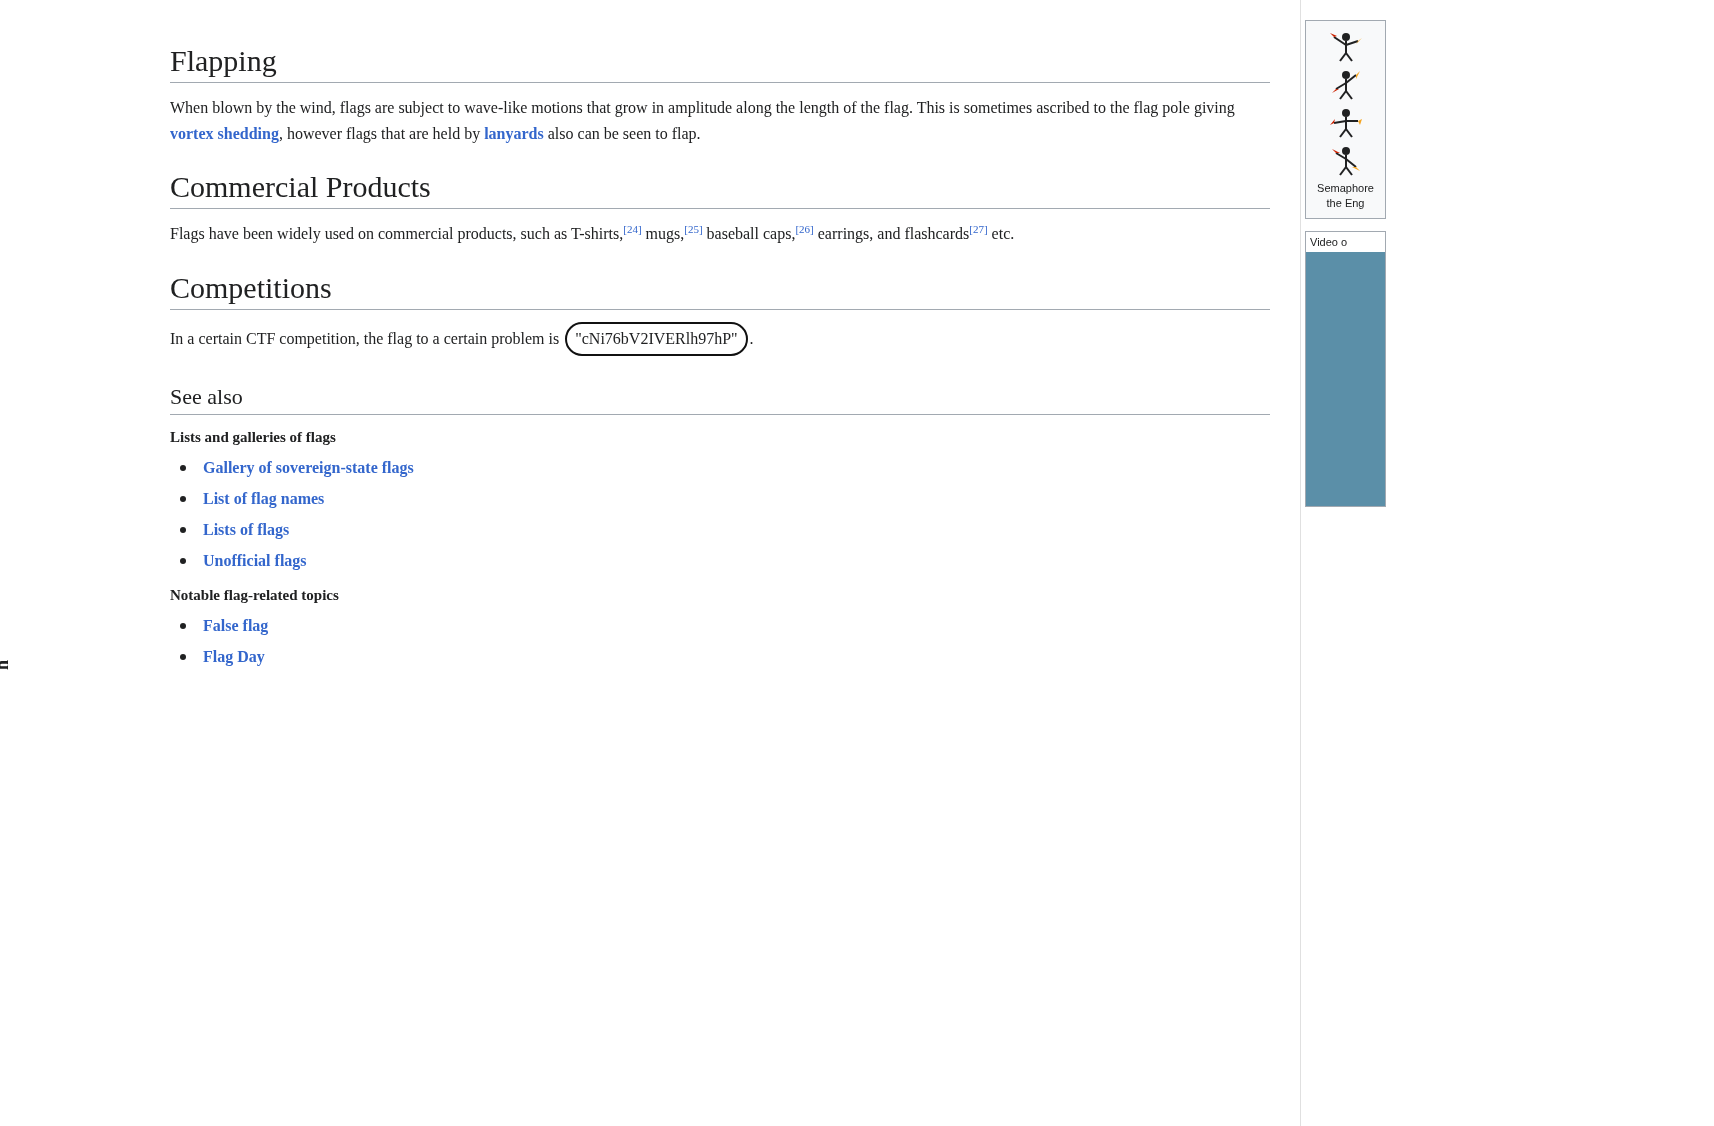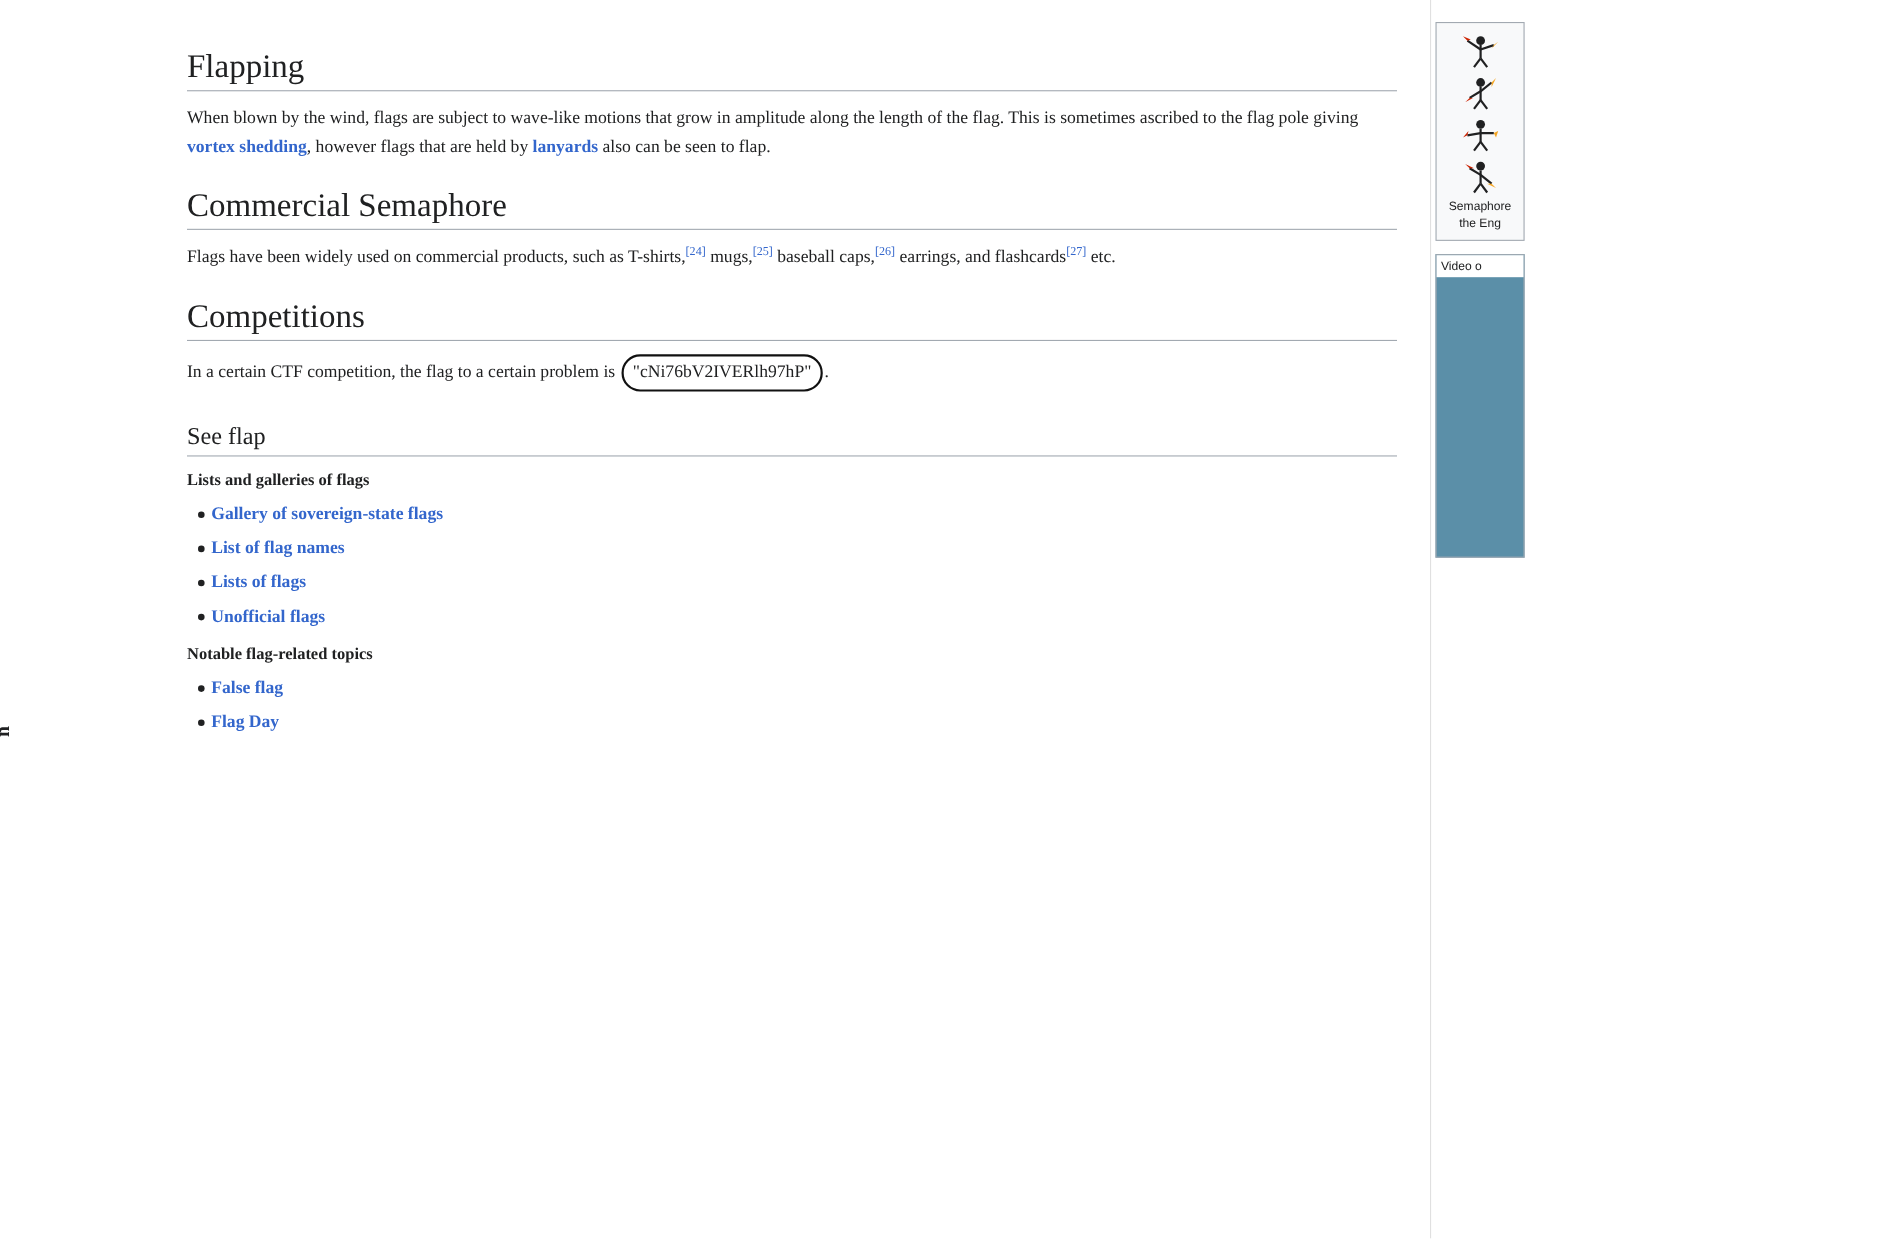--- a/index.html
+++ b/index.html
@@ -96,21 +96,21 @@
       padding-left: 10px;
       margin-bottom: 8px;
     }
 
     .bullet-list li {
       margin-bottom: 7px;
       font-size: 16px;
       line-height: 1.5;
       display: flex;
       align-items: center;
-      gap: 6px;
+      gap: 17px;
     }
 
     .bullet-dot {
       display: inline-block;
       width: 6px;
       height: 6px;
       background: #202122;
       border-radius: 50%;
       flex-shrink: 0;
     }
@@ -185,31 +185,31 @@
   <span class="left-label">n</span>
 </div>
 
 <div class="main-content">
 
   <h2 class="section-title">Flapping</h2>
   <p class="section-paragraph">
     <span>When blown by the wind, flags are subject to wave-like motions that grow in amplitude along the length of the flag. This is sometimes ascribed to the flag pole giving </span><a class="wiki-link">vortex shedding</a><span>, however flags that are held by </span><a class="wiki-link">lanyards</a><span> also can be seen to flap.</span>
   </p>
 
-  <h2 class="section-title">Commercial Semaphore</h2>
+  <h2 class="section-title">Commercial Products</h2>
   <p class="section-paragraph">
     <span>Flags have been widely used on commercial products, such as T-shirts,</span><sup>[24]</sup><span> mugs,</span><sup>[25]</sup><span> baseball caps,</span><sup>[26]</sup><span> earrings, and flashcards</span><sup>[27]</sup><span> etc.</span>
   </p>
 
   <h2 class="section-title">Competitions</h2>
   <p class="section-paragraph">
     <span>In a certain CTF competition, the flag to a certain problem is </span><span class="ctf-circle">"cNi76bV2IVERlh97hP"</span><span>.</span>
   </p>
 
-  <h2 class="see-also-heading">See flap</h2>
+  <h2 class="see-also-heading">See also</h2>
 
   <div>
 
     <div>
       <p class="subgroup-title">Lists and galleries of flags</p>
       <ul class="bullet-list">
         <li>
           <span class="bullet-dot"></span>
           <a class="wiki-link">Gallery of sovereign-state flags</a>
         </li>

